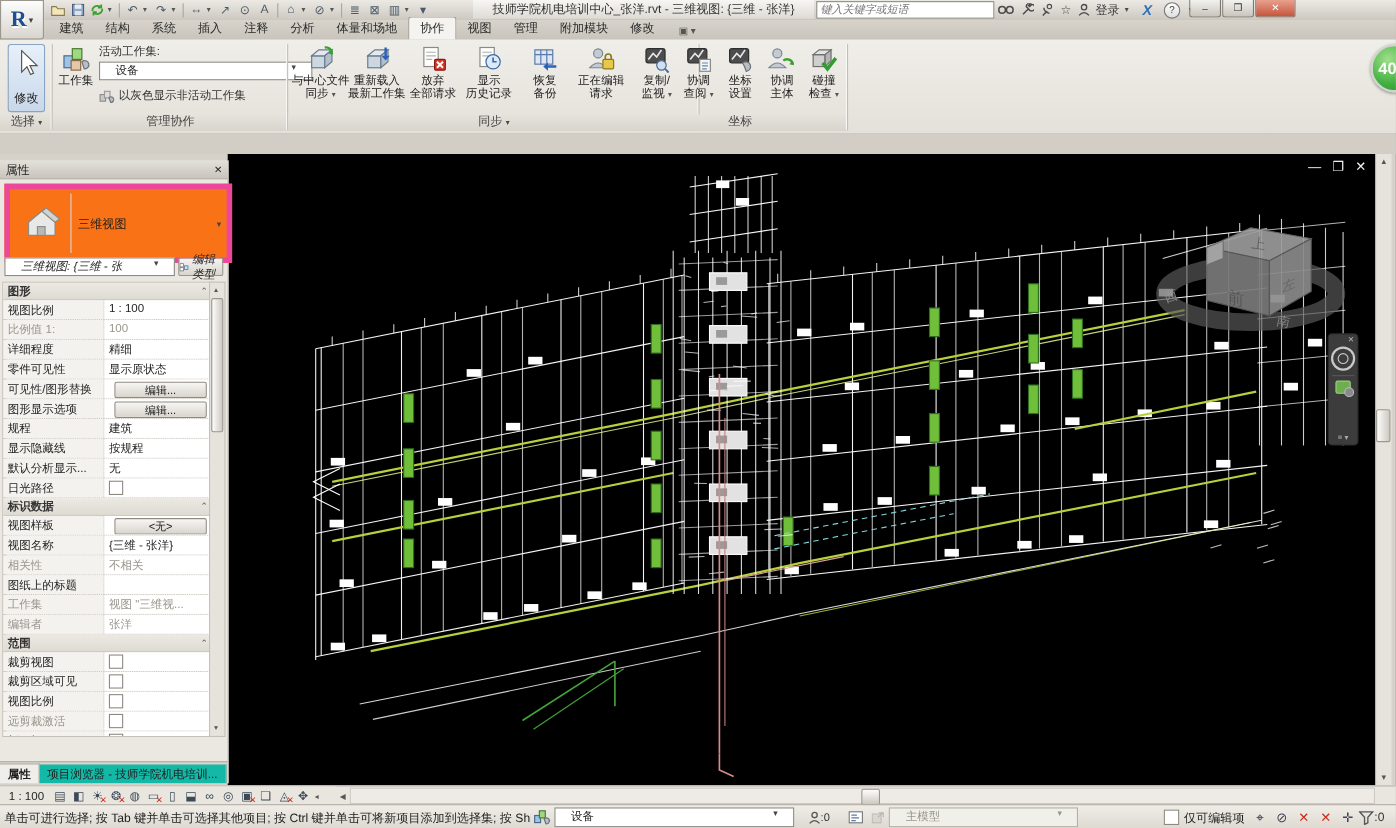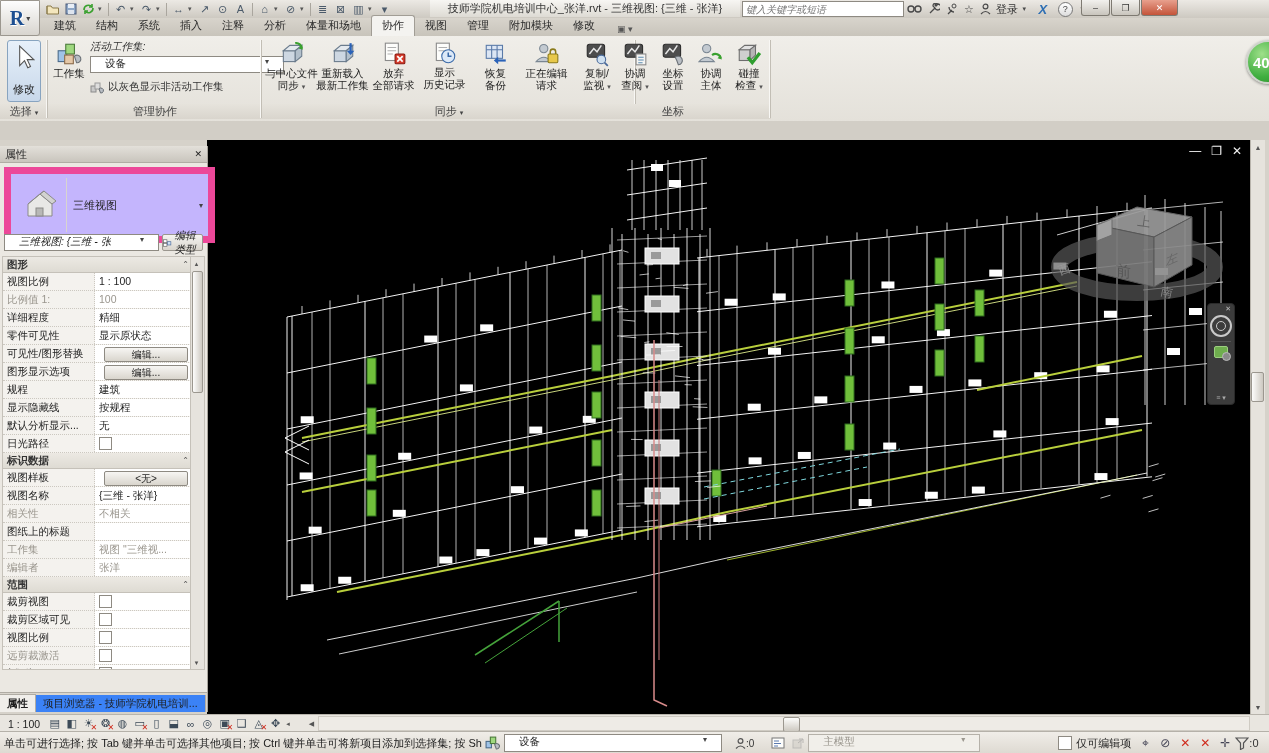--- a/index.html
+++ b/index.html
@@ -86,21 +86,21 @@
   .sb-ic{display:flex;align-items:center;justify-content:center;width:20px;height:18px;color:#445;font-size:12px;position:relative;}
   .sb-cnt{font-size:10px;color:#333;margin-left:-4px;}
   #mm-combo{width:142px;height:16px;color:#9a968e;background:#f1efea;border:1px solid #b5b1a9;}
   #editonly{display:flex;align-items:center;gap:4px;margin-left:78px;font-size:11px;}
   .cb{width:12px;height:12px;background:#fff;border:1px solid #8e8a82;}
   .red{color:#cf2a1b !important;}
   #filter-wrap{display:flex;align-items:center;font-size:11px;color:#333;}
   
   #palette{left:0;top:146px;width:207px;height:566px;background:#ebe8e2;border-right:1px solid #a8a49c;z-index:10;}
   #pal-title{position:absolute;left:0;top:0;width:100%;height:17px;background:linear-gradient(#e3e0da,#c9c5bd);border-bottom:1px solid #b0aca4;display:flex;align-items:center;justify-content:space-between;padding:0 5px;box-sizing:border-box;font-size:11px;}
-  #type-sel{position:absolute;left:4px;top:21px;width:197px;height:62px;background:#c4b5fd;border:7px solid #ec4899;display:flex;align-items:center;}
+  #type-sel{position:absolute;left:4px;top:21px;width:197px;height:62px;background:#f97316;border:5px solid #ec4899;display:flex;align-items:center;}
   #type-sel .imgbox{width:52px;height:54px;border-right:1px solid #d8d5cf;margin:3px 6px 3px 3px;display:flex;align-items:center;justify-content:center;}
   #type-sel .tname{flex:1;font-size:11px;}
   #type-sel .dd{font-size:8px;color:#444;padding-right:5px;}
   #inst-row{position:absolute;left:4px;top:88px;width:199px;height:17px;display:flex;gap:3px;font-style:italic;}
   #inst-combo{width:125px;height:15px;}
   #edit-type-btn{flex:1;height:17px;background:linear-gradient(#f5f4f1,#d9d5cd);border:1px solid #9b978f;border-radius:2px;display:flex;align-items:center;justify-content:center;gap:3px;font-size:10.5px;box-sizing:border-box;}
   #prop-grid{position:absolute;left:2px;top:110px;width:190px;height:412px;overflow:hidden;background:#f4f2ee;border:1px solid #c5c1b9;}
   #pal-vscroll{position:absolute;right:2px;top:110px;width:13px;height:412px;background:#e6e3dd;border:1px solid #c5c1b9;}
   #pal-vthumb{position:absolute;left:1px;top:14px;width:9px;height:120px;background:linear-gradient(90deg,#fdfdfc,#cdc9c1);border:1px solid #9b978f;border-radius:2px;}
   .pal-arr{position:absolute;left:0;width:11px;height:11px;font-size:6px;color:#555;display:flex;align-items:center;justify-content:center;}
@@ -111,21 +111,21 @@
   .prow .pv{flex:1;padding:2px 0 0 4px;background:#fff;overflow:hidden;white-space:nowrap;display:flex;align-items:flex-start;}
   .prow.gray .pl,.prow.gray .pv{color:#9a968e;}
   .pv .mini-btn{margin:0 auto;width:82px;height:13px;background:linear-gradient(#f7f6f3,#d9d5cd);border:1px solid #8e8a82;border-radius:2px;font-size:10px;display:flex;align-items:center;justify-content:center;}
   .pv .cbx{width:11px;height:11px;background:#fff;border:1px solid #8e8a82;margin-top:0px;}
   #pal-footer{position:absolute;left:0;bottom:20px;width:100%;height:20px;display:flex;align-items:center;justify-content:space-between;padding:0 6px;box-sizing:border-box;}
   #prop-help{color:#1a4fa0;text-decoration:underline;font-size:11px;}
   #apply-btn{width:86px;height:17px;background:linear-gradient(#f2f1ee,#dcd8d0);border:1px solid #aeaaa2;border-radius:2px;color:#9a968e;font-size:11px;display:flex;align-items:center;justify-content:center;}
   #pal-tabs{position:absolute;left:0;bottom:0;width:100%;height:19px;display:flex;align-items:flex-end;background:#d9d5cd;border-top:1px solid #b0aca4;}
   .pal-tab{height:17px;padding:0 7px;display:flex;align-items:center;font-size:10.5px;border-right:1px solid #b0aca4;white-space:nowrap;overflow:hidden;}
   .pal-tab.active{background:#f0eeea;border-top:1px solid #b0aca4;font-weight:bold;}
-  .pal-tab.long{max-width:160px;background:#3b82f6;}
+  .pal-tab.long{max-width:160px;background:#14b8a6;}
 </style>
 </head>
 <body>
 
 <div id="titlebar" class="abs"></div>
 <div id="appbtn" class="abs">
   <span class="r">R</span>
   <span class="dd">▾</span>
 </div>
 <div id="qat" class="abs">
@@ -251,21 +251,21 @@
   <div class="panel" style="left:48px;width:214px;">
     <div class="bigbtn" style="left:2px;width:36px;">
       <svg width="26" height="26" viewBox="0 0 24 24">
         <rect x="2" y="9" width="8" height="10" fill="#9fc3e8" stroke="#4a6a8a"></rect>
         <rect x="9" y="3" width="8" height="9" fill="#9fd87f" stroke="#4a7a3a"></rect>
         <rect x="8" y="13" width="8" height="8" fill="#e5c8a8" stroke="#8a6a4a"></rect>
         <path d="M17 14 a3.5 3.5 0 1 1 2 6 l-1-3z" fill="#b9bec4" stroke="#6a7076"></path>
       </svg>
       <span class="l">工作集</span>
     </div>
-    <div class="abs field-label" style="left:42px;top:4px;font-style:italic;">活动工作集:</div>
+    <div class="abs field-label" style="left:42px;top:4px;">活动工作集:</div>
     <div class="abs combo" style="left:42px;top:20px;width:164px;">
       <span>设备</span>
         <span class="dd">▾</span>
     </div>
     <div class="abs checkline" style="left:42px;top:44px;">
       <svg width="14" height="13" viewBox="0 0 14 13">
         <rect x="1" y="5" width="5" height="6" fill="#c9c9c9" stroke="#8a8a8a"></rect>
         <rect x="5" y="2" width="5" height="6" fill="#dedede" stroke="#9a9a9a"></rect>
         <path d="M9 8 a2.5 2.5 0 1 1 1.5 4 l-.7-2z" fill="#b9bec4" stroke="#6a7076"></path>
       </svg>
@@ -302,21 +302,21 @@
         <div class="bigbtn" style="left: 105px; width: 51px;">
           <svg width="26" height="26" viewBox="0 0 24 24">
             <rect x="4" y="2" width="12" height="16" fill="#fdfdfb" stroke="#8a8a8a"></rect>
             <path d="M6 6 h8 M6 9 h8 M6 12 h5" stroke="#b0b0b0"></path>
             <rect x="13" y="12" width="9" height="9" fill="#d63a2a" stroke="#8a1a10" rx="1"></rect>
             <path d="M15 14 l5 5 m0 -5 l-5 5" stroke="#fff" stroke-width="1.6"></path>
           </svg>
           <span class="l">放弃</span>
           <span class="l">全部请求</span>
         </div>
-        <div class="bigbtn" style="left: 156px; width: 51px; font-family: Liberation Serif, serif;">
+        <div class="bigbtn" style="left: 156px; width: 51px;">
           <svg width="26" height="26" viewBox="0 0 24 24">
             <rect x="4" y="2" width="12" height="16" fill="#fdfdfb" stroke="#8a8a8a"></rect>
             <path d="M6 6 h8 M6 9 h8" stroke="#b0b0b0"></path>
             <circle cx="15" cy="14" r="6" fill="#dce9f8" stroke="#3a6aa8"></circle>
             <path d="M15 10.5 v3.5 h3" fill="none" stroke="#3a6aa8" stroke-width="1.4"></path>
           </svg>
           <span class="l">显示</span>
           <span class="l">历史记录</span>
         </div>
         <div class="bigbtn" style="left: 207px; width: 51px;">

